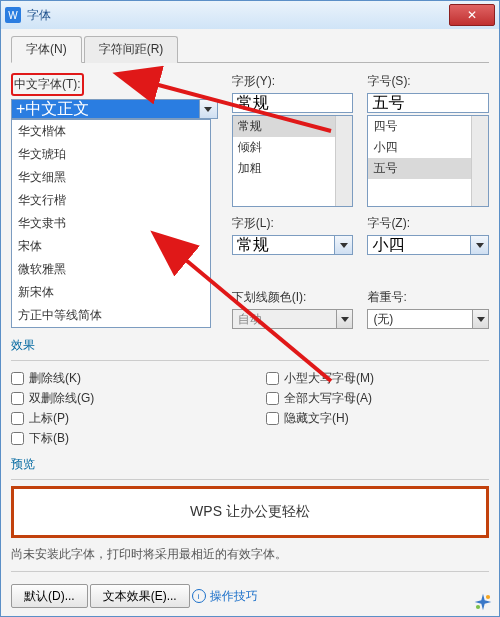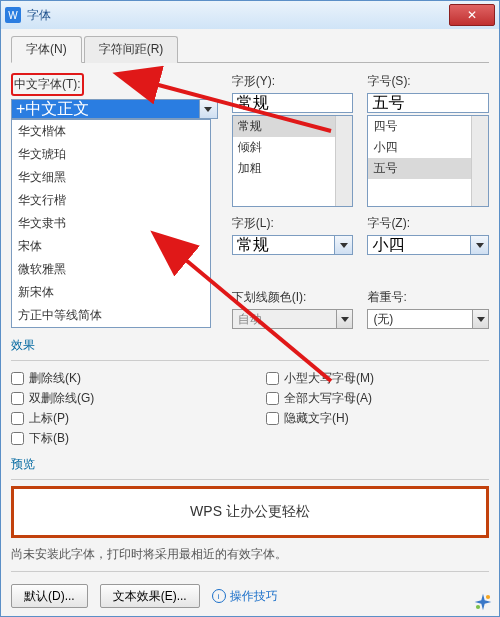--- a/index.html
+++ b/index.html
@@ -30,21 +30,21 @@
 .font-popup .item.hov{background:#cde3f8}
 .highlight-red{border:2px solid #e01818;border-radius:3px;padding:1px}
 .section-title{margin:6px 0 4px;color:#0369a1}
 .checkrow{display:flex;gap:32px}
 .checkcol{flex:1}
 .chk{display:flex;align-items:center;margin:3px 0;cursor:pointer}
 .chk input{margin:0 5px 0 0}
 .preview-box{border:3px solid #c2410c;background:#fff;height:46px;display:flex;align-items:center;justify-content:center;font-size:14px;margin-top:4px}
 .note{margin:8px 0;color:#555}
 .hr{border:none;border-top:1px solid #ccc;margin:6px 0}
-.footer{position:absolute;left:10px;right:10px;bottom:8px;display:flex;align-items:center;gap:12px}
+.footer{position:absolute;left:10px;right:10px;bottom:8px;display:flex;align-items:center;gap:2px}
 .btn-std{height:24px;padding:0 12px;border:1px solid #999;background:linear-gradient(#fdfdfd,#e5e5e5);border-radius:2px;cursor:pointer;font-size:12px}
 .link{color:#1a6fc9;cursor:pointer;display:flex;align-items:center;gap:4px}
 .link .ico{width:12px;height:12px;border:1px solid #1a6fc9;border-radius:50%;display:flex;align-items:center;justify-content:center;font-size:8px;color:#1a6fc9}
 .small-combo{display:flex;width:90px}
 .small-combo .val{flex:1;border:1px solid #999;background:#fff;height:20px;display:flex;align-items:center;padding:0 5px;box-sizing:border-box}
 .small-combo .btn{width:16px;height:20px;border:1px solid #999;border-left:none;background:linear-gradient(#f2f2f2,#ddd);display:flex;align-items:center;justify-content:center;cursor:pointer;box-sizing:border-box}
 .disabled .val{background:#eee;color:#888}
 svg.arrow{position:absolute;top:0;left:0;pointer-events:none;z-index:20}
 .watermark{position:absolute;right:6px;bottom:4px;display:flex;align-items:center;gap:4px;font-size:12px;color:#3a78c8;z-index:30}
 .watermark .w-ico{width:20px;height:20px}

